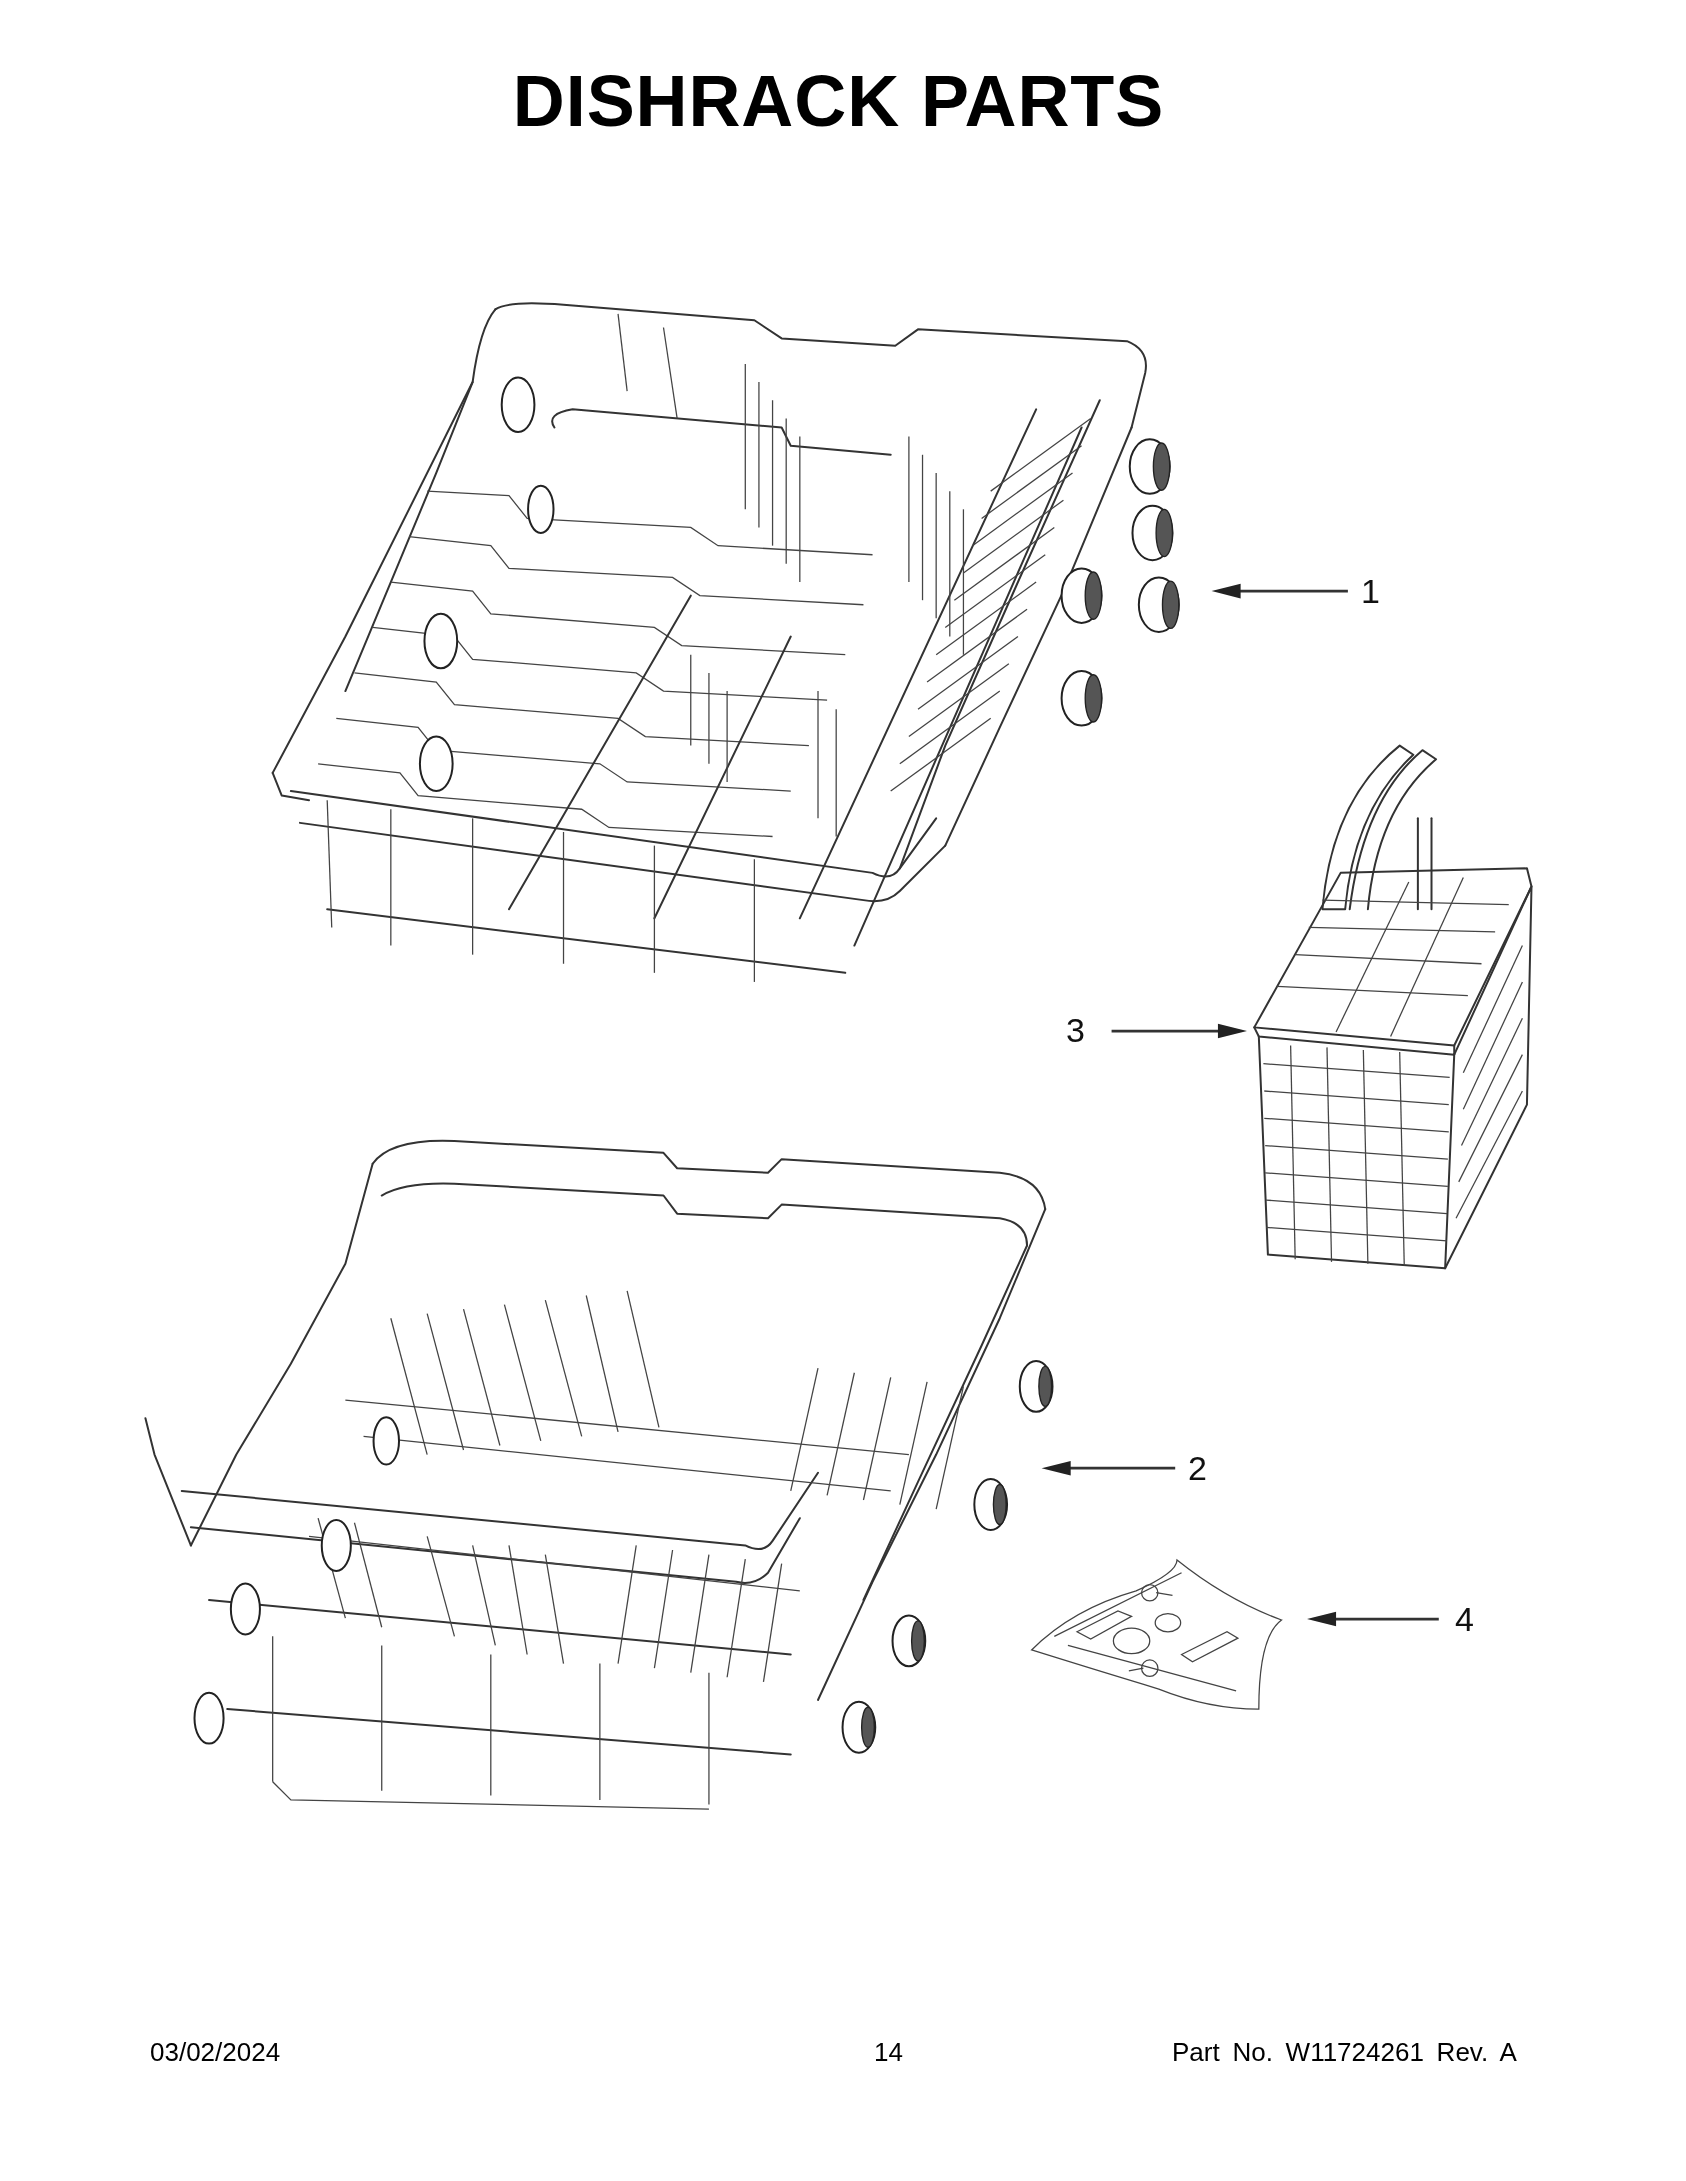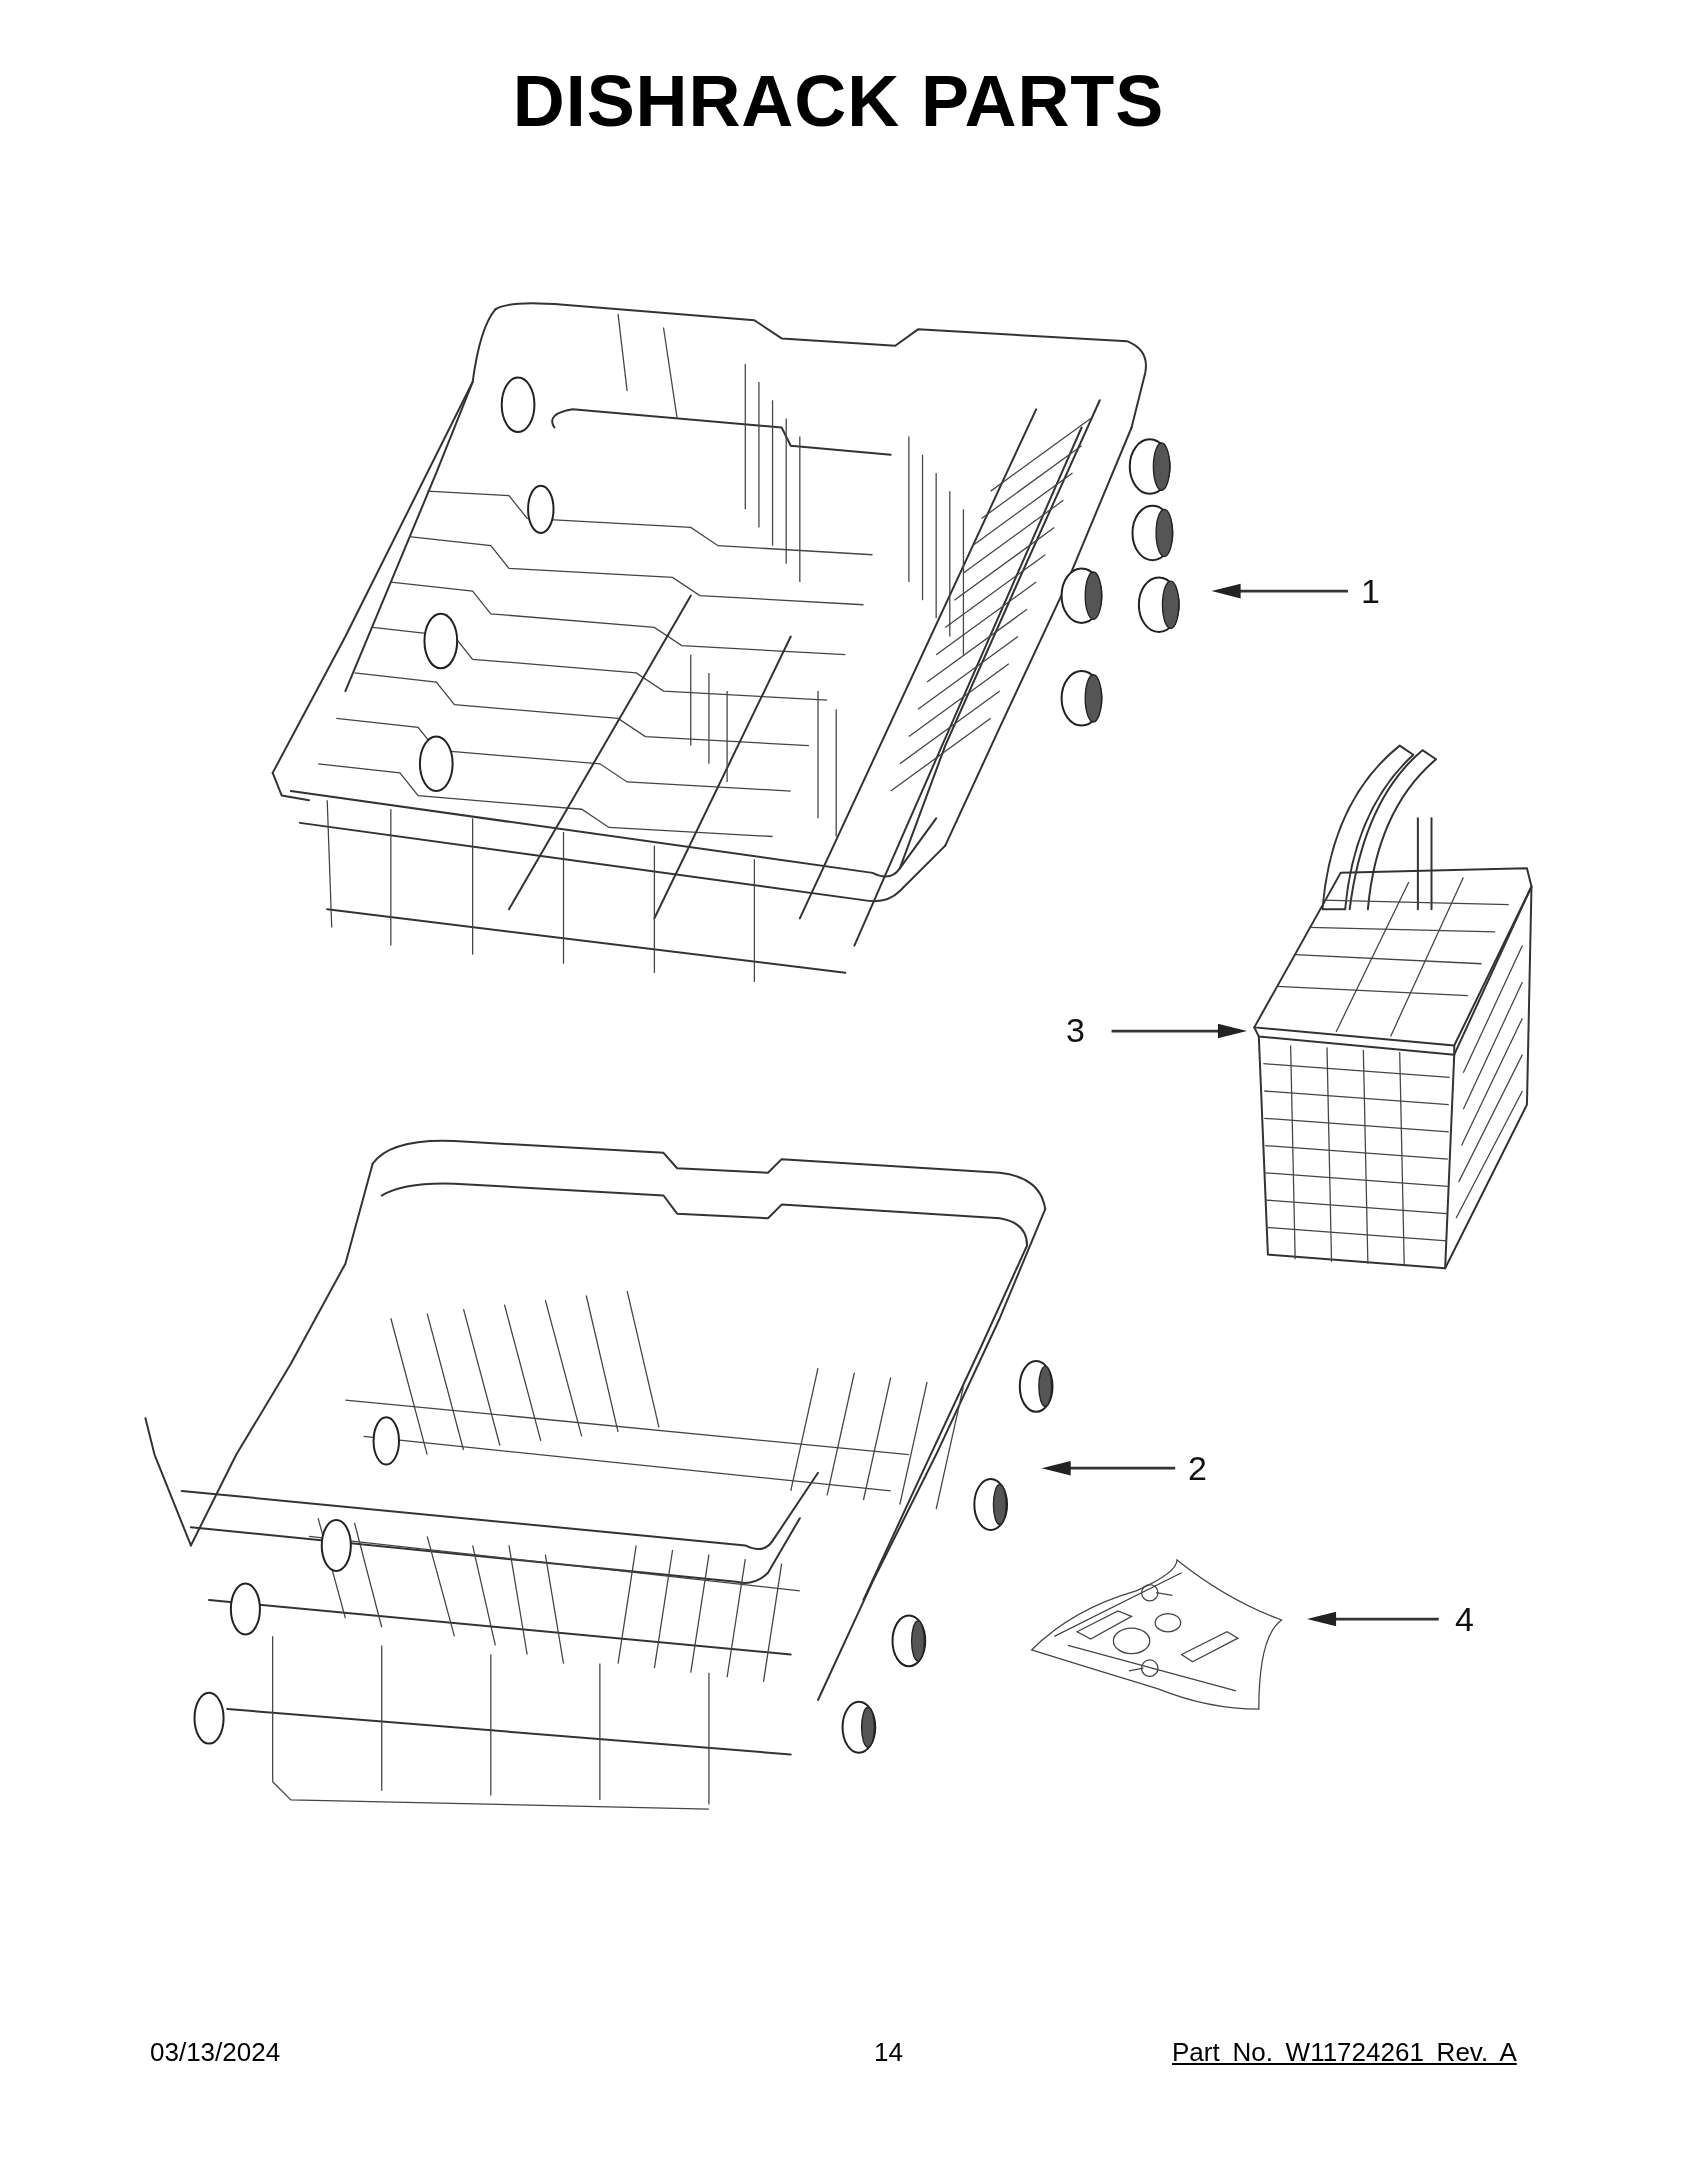--- a/index.html
+++ b/index.html
@@ -5,21 +5,21 @@
   html, body { margin: 0; padding: 0; background: #ffffff; }
   body { width: 1686px; height: 2182px; position: relative; overflow: hidden;
          font-family: "Liberation Sans", sans-serif; color: #000; }
   .abs { position: absolute; }
   .title { left: 0; width: 1677px; top: 67px; text-align: center;
            font-weight: bold; font-size: 72px; letter-spacing: 0.9px; line-height: 69px; }
   .callout-num { font-size: 34px; line-height: 36px; color: #111; }
   .footer { top: 2037px; font-size: 26px; line-height: 31px; }
   .footer-left { left: 150px; }
   .footer-center { left: 10px; width: 1677px; text-align: center; padding-left: 40px; }
-  .footer-right { left: 1172px; word-spacing: 5.5px; text-decoration: underline; }
+  .footer-right { left: 1172px; word-spacing: 5.5px; }
   svg.art { position: absolute; left: 0; top: 0; }
   .wire { fill: none; stroke: #333; stroke-width: 2.2; stroke-linejoin: round; stroke-linecap: round; }
   .wire-thin { fill: none; stroke: #444; stroke-width: 1.4; }
   .wheel { fill: #fff; stroke: #222; stroke-width: 2.2; }
   .wheel-dark { fill: #555; stroke: #222; stroke-width: 1.5; }
   .arrow-line { stroke: #333; stroke-width: 3; }
   .arrow-head { fill: #222; }
 </style>
 </head>
 <body>
@@ -282,16 +282,16 @@
     <line class="arrow-line" x1="1460" y1="1781" x2="1583" y2="1781"></line>
     <polygon class="arrow-head" points="1438,1781 1470,1773 1470,1789"></polygon>
   </g>
 </svg>
 
 <div class="abs callout-num" style="left:1361px; top:573px;">1</div>
 <div class="abs callout-num" style="left:1188px; top:1450px;">2</div>
 <div class="abs callout-num" style="left:1066px; top:1012px;">3</div>
 <div class="abs callout-num" style="left:1455px; top:1601px;">4</div>
 
-<div class="abs footer footer-left">03/13/2024</div>
+<div class="abs footer footer-left">03/02/2024</div>
 <div class="abs footer footer-center">14</div>
 <div class="abs footer footer-right">Part No.  W11724261  Rev.  A</div>
 
 
 </body></html>

